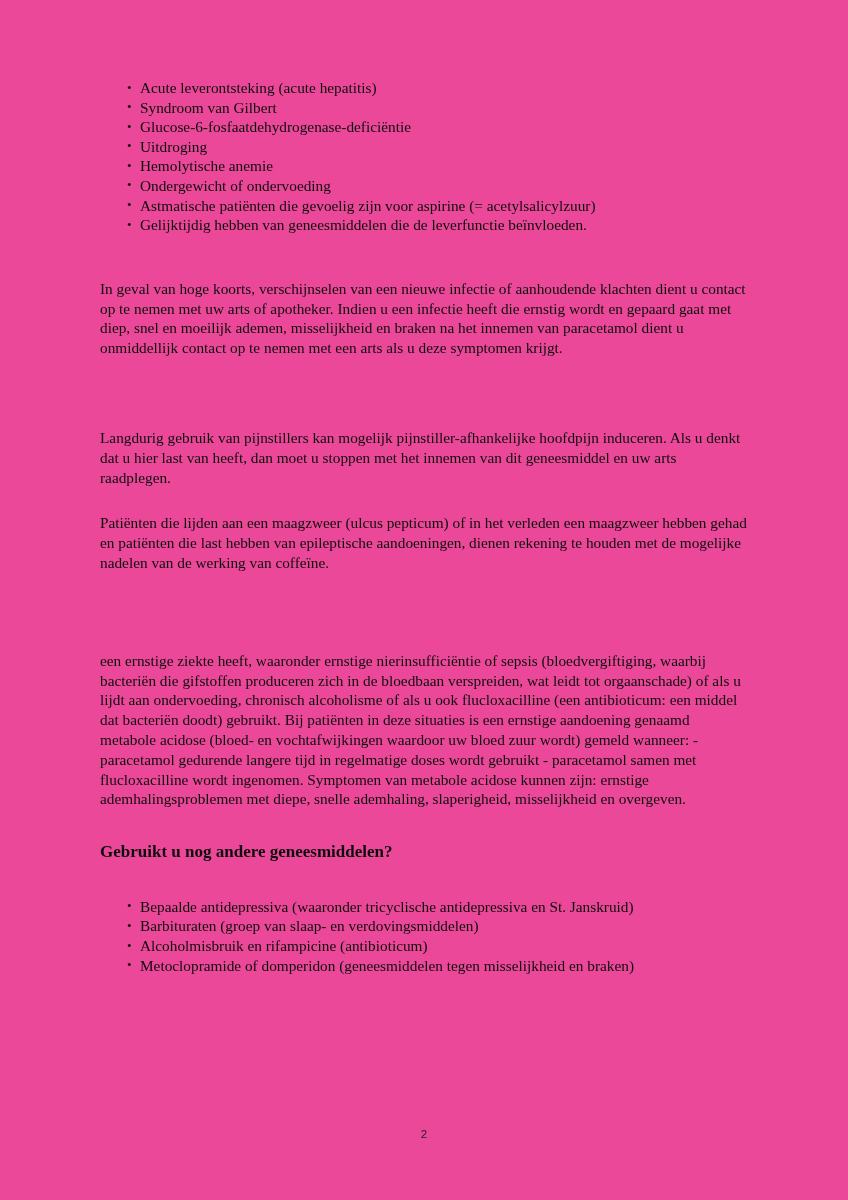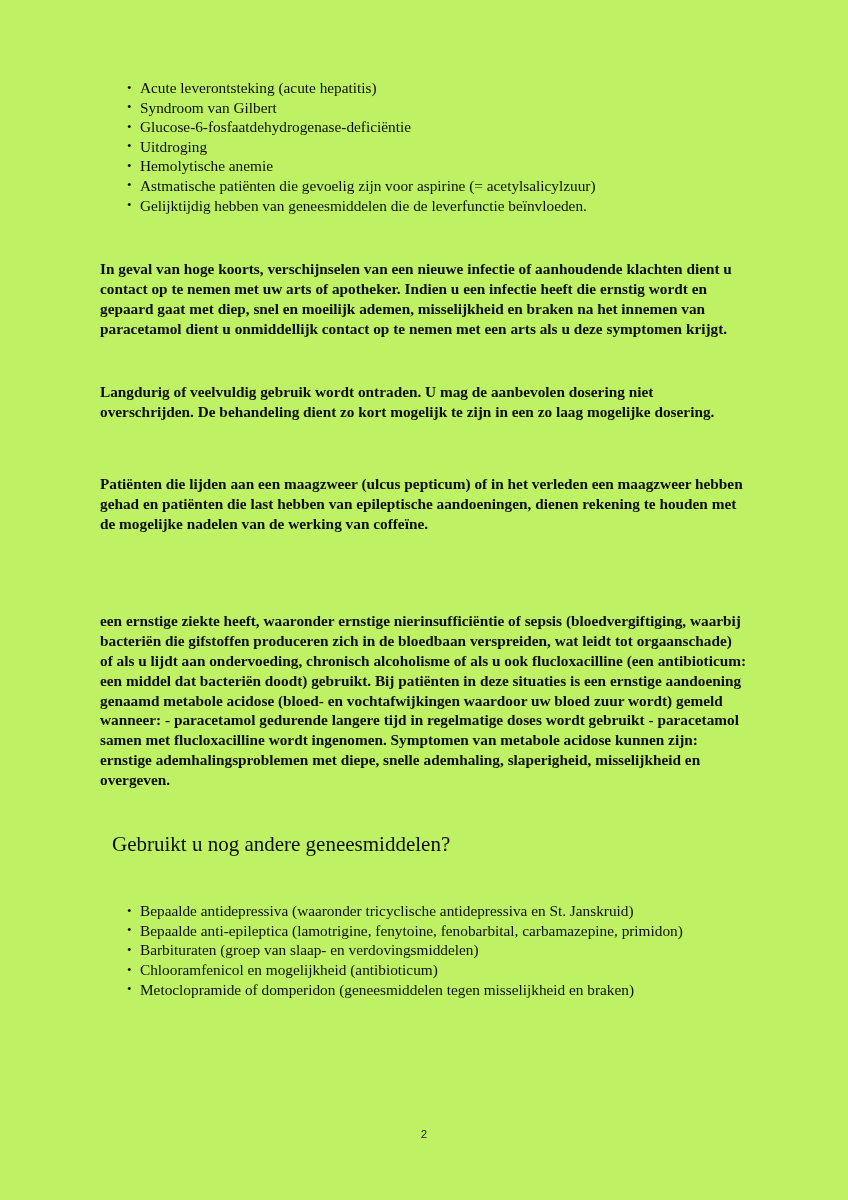--- a/index.html
+++ b/index.html
@@ -14,21 +14,21 @@
     font-family: "Liberation Serif", "DejaVu Serif", serif;
     color: #0d0d0d;
     overflow: hidden;
   }
   .page {
     position: absolute;
     left: 0;
     top: 0;
     width: 848px;
     height: 1200px;
-    background: #bef264;
+    background: #ec4899;
   }
   .content {
     position: absolute;
     left: 100px;
     top: 78px;
     width: 648px;
   }
   ul.bullets {
     list-style: none;
     margin: 0;
@@ -47,27 +47,26 @@
     position: absolute;
     left: 27px;
     top: -0.5px;
     font-size: 13px;
   }
   p.para {
     margin: 0;
     font-size: 15.3px;
     line-height: 19.8px;
     text-align: left;
-    font-weight: bold;
   }
   p.heading {
-    margin: 12px;
-    font-size: 21px;
+    margin: 0;
+    font-size: 17px;
     line-height: 19.8px;
-    font-weight: normal;
+    font-weight: bold;
   }
   .gap-xl { height: 44px; }
   .gap-lg { height: 33px; }
   .gap-md { height: 26px; }
   .gap-xs { height: 9px; }
   .pagenum {
     position: absolute;
     left: 0;
     top: 1128px;
     width: 848px;
@@ -83,34 +82,35 @@
 <div class="page">
 
   <div class="content">
 
     <ul class="bullets">
       <li><span>Acute leverontsteking (acute hepatitis)</span></li>
       <li><span>Syndroom van Gilbert</span></li>
       <li><span>Glucose-6-fosfaatdehydrogenase-deficiëntie</span></li>
       <li><span>Uitdroging</span></li>
       <li><span>Hemolytische anemie</span></li>
+      <li><span>Ondergewicht of ondervoeding</span></li>
       <li><span>Astmatische patiënten die gevoelig zijn voor aspirine (= acetylsalicylzuur)</span></li>
       <li><span>Gelijktijdig hebben van geneesmiddelen die de leverfunctie beïnvloeden.</span></li>
     </ul>
 
     <div class="gap-xl"></div>
 
     <p class="para">In geval van hoge koorts, verschijnselen van een nieuwe infectie of aanhoudende klachten dient u contact op te nemen met uw arts of apotheker. Indien u een infectie heeft die ernstig wordt en gepaard gaat met diep, snel en moeilijk ademen, misselijkheid en braken na het innemen van paracetamol dient u onmiddellijk contact op te nemen met een arts als u deze symptomen krijgt.</p>
 
     <div class="gap-xl"></div>
 
-    <p class="para">Langdurig of veelvuldig gebruik wordt ontraden. U mag de aanbevolen dosering niet overschrijden. De behandeling dient zo kort mogelijk te zijn in een zo laag mogelijke dosering.</p>
 
     <div class="gap-md"></div>
 
+    <p class="para">Langdurig gebruik van pijnstillers kan mogelijk pijnstiller-afhankelijke hoofdpijn induceren. Als u denkt dat u hier last van heeft, dan moet u stoppen met het innemen van dit geneesmiddel en uw arts raadplegen.</p>
 
     <div class="gap-md"></div>
 
     <p class="para">Patiënten die lijden aan een maagzweer (ulcus pepticum) of in het verleden een maagzweer hebben gehad en patiënten die last hebben van epileptische aandoeningen, dienen rekening te houden met de mogelijke nadelen van de werking van coffeïne.</p>
 
     <div class="gap-md"></div>
 
 
     <div class="gap-md"></div>
 
@@ -123,23 +123,22 @@
 
     <p class="heading">Gebruikt u nog andere geneesmiddelen?</p>
 
     <div class="gap-md"></div>
 
 
     <div class="gap-xs"></div>
 
     <ul class="bullets">
       <li><span>Bepaalde antidepressiva (waaronder tricyclische antidepressiva en St. Janskruid)</span></li>
-      <li><span>Bepaalde anti-epileptica (lamotrigine, fenytoine, fenobarbital, carbamazepine, primidon)</span></li>
       <li><span>Barbituraten (groep van slaap- en verdovingsmiddelen)</span></li>
-      <li><span>Chlooramfenicol en mogelijkheid (antibioticum)</span></li>
+      <li><span>Alcoholmisbruik en rifampicine (antibioticum)</span></li>
       <li><span>Metoclopramide of domperidon (geneesmiddelen tegen misselijkheid en braken)</span></li>
 
     </ul>
 
   </div>
 
   <div class="pagenum">2</div>
 
 </div>
 

